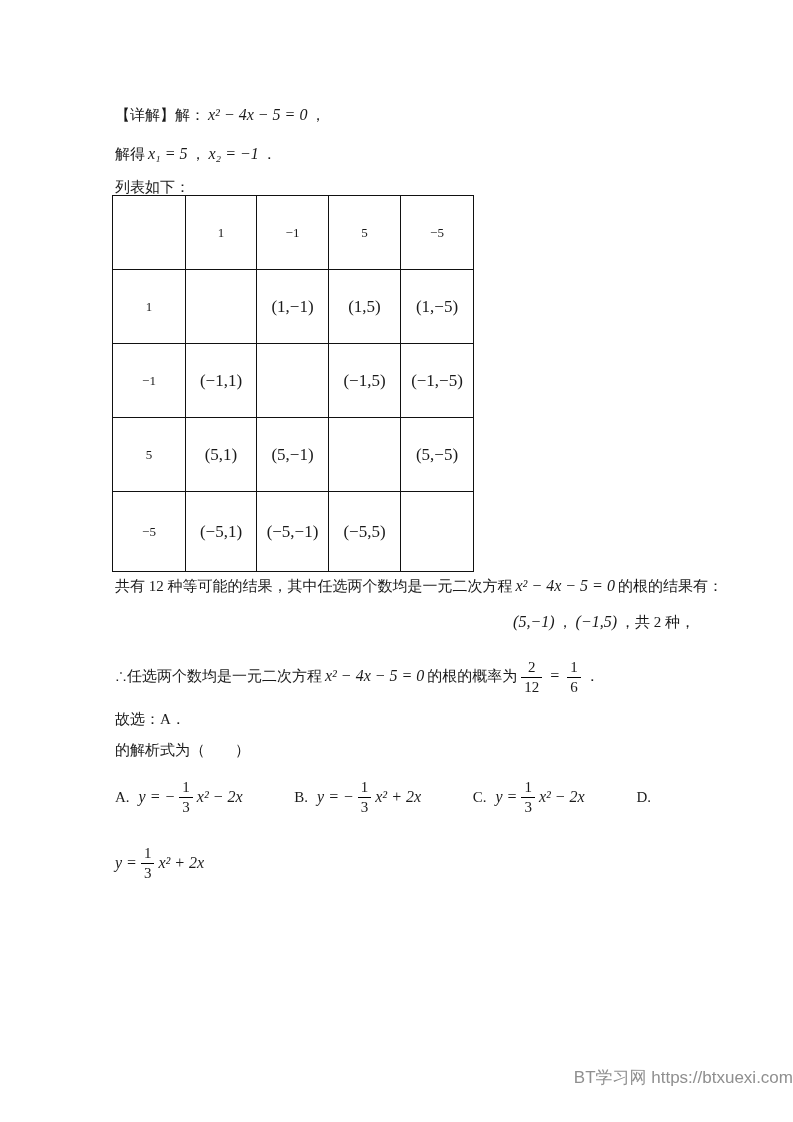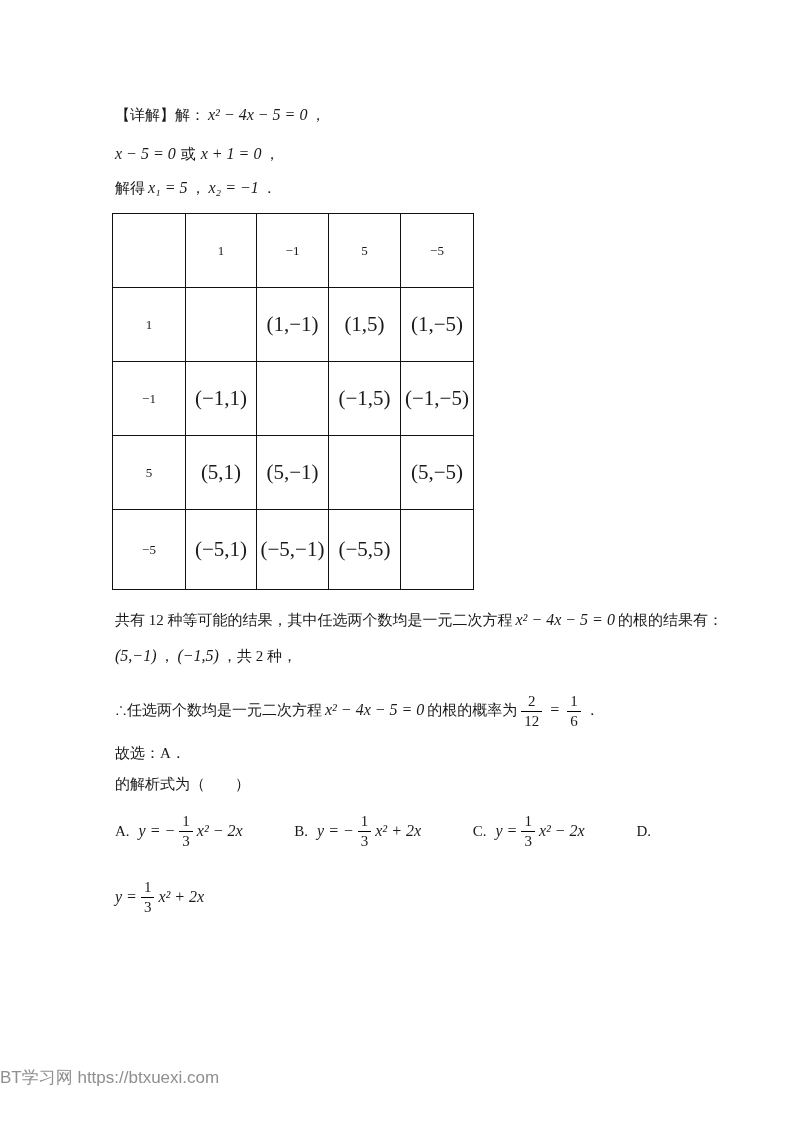--- a/index.html
+++ b/index.html
@@ -29,38 +29,38 @@
     margin: 0 3px;
   }
   .math:first-child { margin-left: 0; }
   .cn-mid { margin: 0 2px; }
   
   .p1 { margin-top: 107px; margin-bottom: 23px; }
   .p2 { margin-bottom: 20px; }
   .p3 { margin-bottom: 18px; }
   .p4 { margin-bottom: 17px; }
   .p5 { margin-bottom: 0; }
-  .p6 { margin-top: 22px; margin-bottom: 20px; }
-  .p7 { margin-bottom: 28px; }
+  .p6 { margin-top: 6px; margin-bottom: 20px; }
+  .p7 { margin-bottom: 28px; text-align: right; }
   .p8 { margin-bottom: 1px; min-height: 36px; line-height: 36px; }
   .p9 { margin-bottom: 15px; }
   .q1 { margin-bottom: 16px; }
   .q2 { margin-bottom: 17px; }
   .opts { margin-bottom: 22px; }
   
   table.outcomes {
     border-collapse: collapse;
     margin-left: -3px;
     table-layout: fixed;
   }
   table.outcomes td {
     border: 1.5px solid #111;
     text-align: center;
     vertical-align: middle;
-    font-size: 21px;
+    font-size: 17px;
     padding: 0;
   }
   table.outcomes td.hdr { font-size: 13px; }
   table.outcomes tr { height: 74px; }
   table.outcomes tr.last { height: 80px; }
   
   .frac {
     display: inline-block;
     vertical-align: middle;
     text-align: center;
@@ -81,38 +81,38 @@
   }
   .opt { display: inline-flex; align-items: center; white-space: nowrap; }
   .opt-label { font-size: 15px; margin-right: 9px; font-style: normal; }
   .formula { display: inline-flex; align-items: center; font-style: italic; font-size: 16px; }
   .d-formula { height: 44px; display: inline-flex; align-items: center; }
   
   .footer {
     position: absolute;
     left: 0; top: 1066px;
     width: 793px;
-    text-align: left;
+    text-align: right;
     font-family: "Liberation Sans", sans-serif;
     font-size: 17px;
     color: #8f8f8f;
   }
 </style>
 </head>
 <body>
 
 <div class="content">
 
   <p class="line p1"><span class="cn">【详解】解：</span><span class="math">x² − 4x − 5 = 0</span><span class="cn">，</span></p>
 
 
-  <p class="line p3"><span class="math">x − 5 = 0</span><span class="cn cn-mid">或</span><span class="math">x + 1 = 0</span><span class="cn">，</span></p>
 
   <p class="line p4"><span class="cn">解得</span><span class="math">x₁ = 5</span><span class="cn">，</span><span class="math">x₂ = −1</span><span class="cn">．</span></p>
 
+  <p class="line p5"><span class="cn">列表如下：</span></p>
 
   <table class="outcomes">
     <colgroup>
         <col style="width:73px">
         <col style="width:71px">
         <col style="width:72px">
         <col style="width:72px">
         <col style="width:73px">
       </colgroup>
     <tbody>

